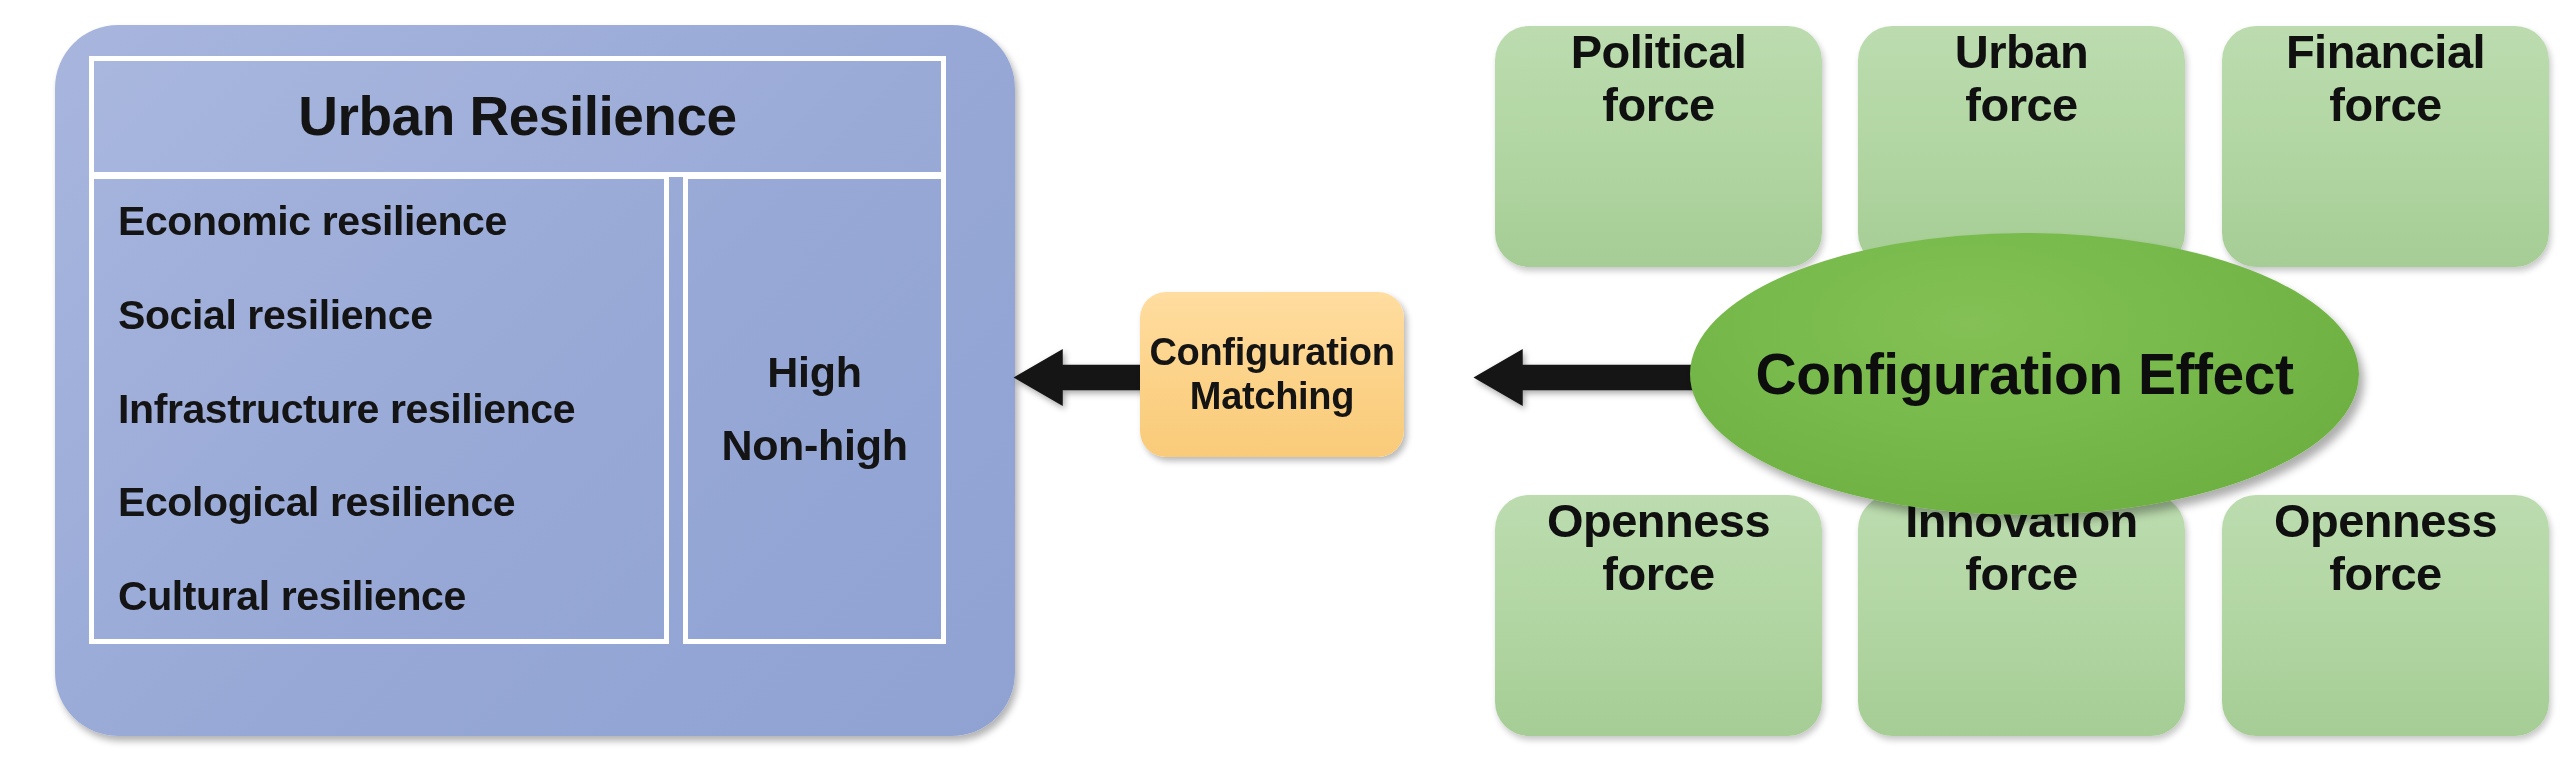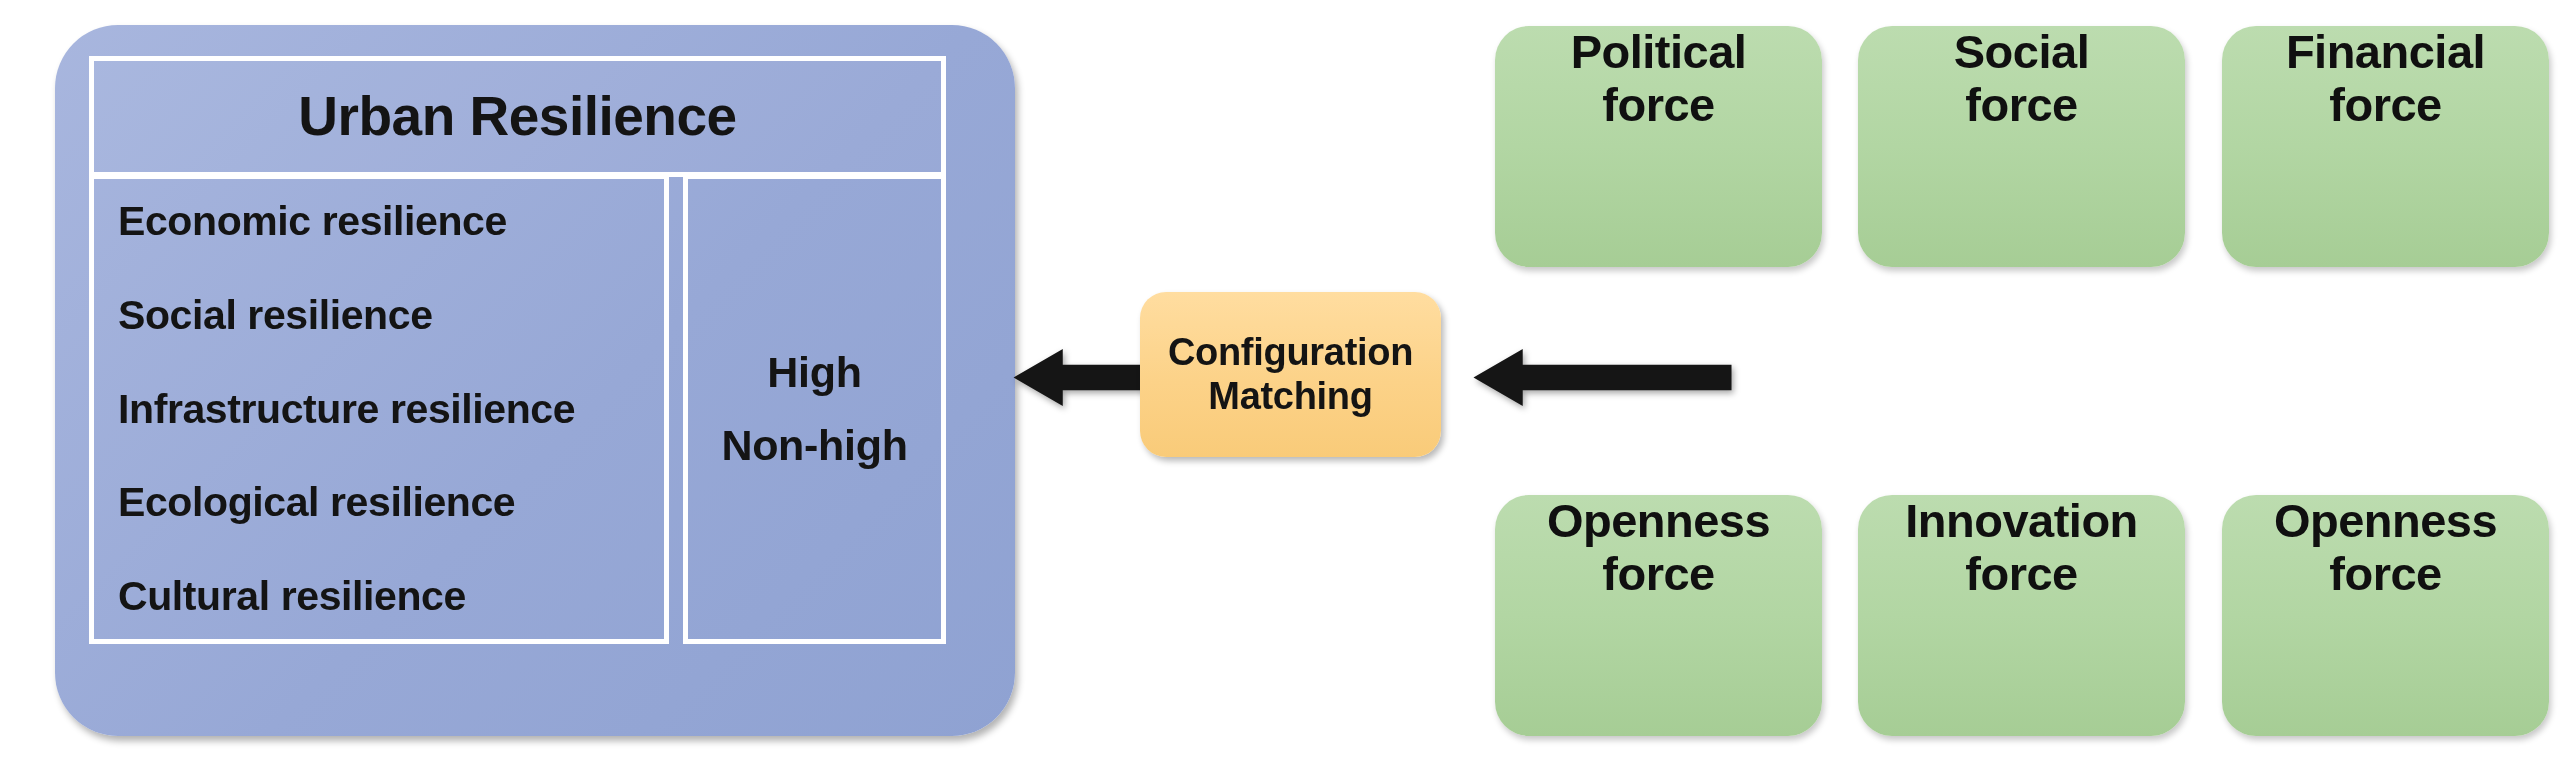--- a/index.html
+++ b/index.html
@@ -99,21 +99,21 @@
     position: absolute;
     height: 0;
   }
   .arrow svg { display: block; filter: drop-shadow(2px 3px 3px rgba(0,0,0,0.35)); }
 
   
   .config-match {
     position: absolute;
     left: 1140px;
     top: 292px;
-    width: 301px;
+    width: 264px;
     height: 165px;
     background: linear-gradient(180deg, #ffdda0 0%, #fcd288 55%, #f9cb79 100%);
     border-radius: 26px;
     box-shadow: 3px 4px 6px rgba(0,0,0,0.28);
     display: flex;
     flex-direction: column;
     align-items: center;
     justify-content: center;
     box-sizing: border-box;
   }
@@ -218,36 +218,39 @@
     <svg width="259" height="65" viewBox="0 0 262 66" aria-hidden="true">
       <path d="M0 33 L50 4 L50 20 L262 20 L262 46 L50 46 L50 62 Z" fill="#151515"></path>
     </svg>
   </div>
 
   <div class="force-card top fc-col0">
     <span class="force-line">Political</span>
     <span class="force-line">force</span>
   </div>
   <div class="force-card top fc-col1">
-    <span class="force-line">Social</span>
+    <span class="force-line">Urban</span>
     <span class="force-line">force</span>
   </div>
   <div class="force-card top fc-col2">
     <span class="force-line">Financial</span>
     <span class="force-line">force</span>
   </div>
 
   <div class="force-card bottom fc-col0">
     <span class="force-line">Openness</span>
     <span class="force-line">force</span>
   </div>
   <div class="force-card bottom fc-col1">
     <span class="force-line">Innovation</span>
     <span class="force-line">force</span>
   </div>
   <div class="force-card bottom fc-col2">
     <span class="force-line">Openness</span>
     <span class="force-line">force</span>
   </div>
 
+  <div class="config-effect">
+    <span class="config-effect-text">Configuration Effect</span>
+  </div>
 
 </div>
 
 
 </body></html>

